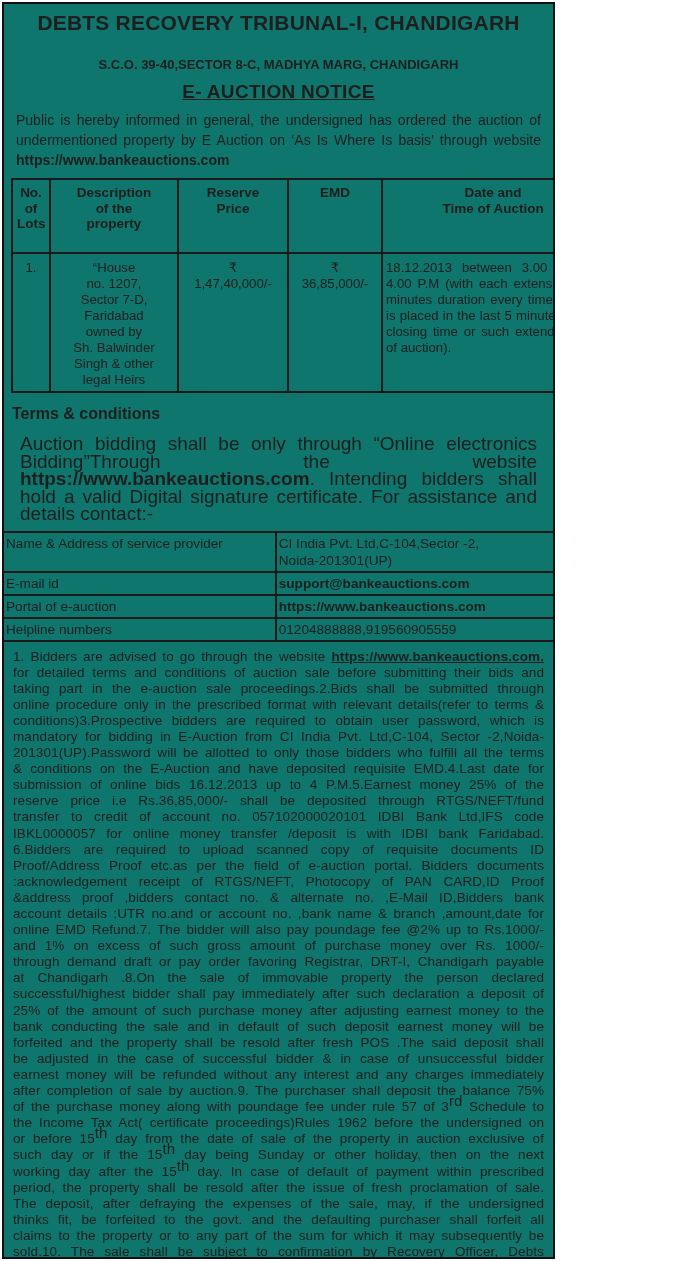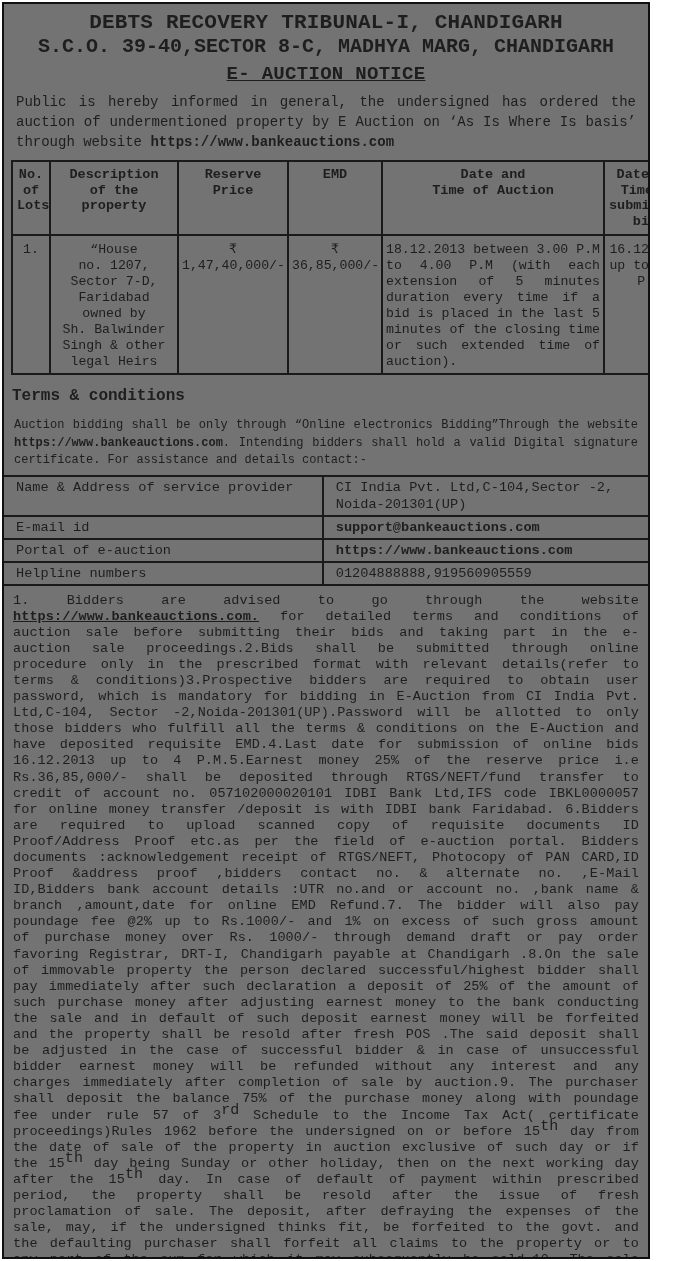--- a/index.html
+++ b/index.html
@@ -6,49 +6,48 @@
   html, body { margin: 0; padding: 0; }
   body {
     width: 700px; height: 1261px;
     background: #ffffff;
     font-family: "Liberation Sans", "DejaVu Sans", sans-serif;
     color: #1e1e1e;
     position: relative;
   }
   .doc {
     position: absolute; left: 2px; top: 2px;
-    width: 648px; height: 1257px;
+    width: 553px; height: 1257px;
     border: 2px solid #101010;
-    background: #737373;
+    background: #0f766e;
     overflow: hidden;
-    font-family: Liberation Mono, monospace;
   }
   
   .hdr-title { text-align: center; font-weight: 700; font-size: 21px; line-height: 24px; margin-top: 7px; letter-spacing: .2px; }
-  .hdr-sub   { text-align: center; font-weight: 700; font-size: 20px; line-height: 19px; margin-top: 2px; }
+  .hdr-sub   { text-align: center; font-weight: 700; font-size: 13px; line-height: 19px; margin-top: 20px; }
   .hdr-notice-wrap { text-align: center; margin-top: 7px; }
   .hdr-notice { font-weight: 700; font-size: 19px; text-decoration: underline; letter-spacing: .3px; }
   
   .intro { margin: 7px 12px 0; font-size: 14px; line-height: 20px; text-align: justify; }
   .b { font-weight: 700; }
   .u { text-decoration: underline; }
   
   table.auction { border-collapse: collapse; table-layout: fixed; width: 682px; margin: 8px 0 0 7px; }
   .auction th, .auction td { border: 2px solid #1a1a1a; vertical-align: top; padding: 3px; }
   .auction th { font-size: 13.5px; font-weight: 700; text-align: center; line-height: 15.5px; white-space: pre-line; padding: 5px 4px; }
   .auction td { font-size: 13.2px; line-height: 16px; padding-top: 6px; }
   .cell-center { text-align: center; white-space: pre-line; }
   .cell-justify { text-align: justify; padding-left: 7px; padding-right: 6px; }
   
   .terms { margin: 4px 8px 0; }
   .terms-h { font-size: 16px; font-weight: 700; line-height: 18px; margin: 12px 0; }
-  .terms-p { font-size: 12px; line-height: 17.5px; text-align: justify; margin: 2px; }
+  .terms-p { font-size: 19px; line-height: 17.5px; text-align: justify; margin: 8px; }
   
   table.contacts { width: 100%; border-collapse: collapse; margin-top: 5px; }
-  .contacts td { border-top: 2px solid #1a1a1a; font-size: 13.6px; line-height: 17px; padding: 2px 12px; vertical-align: top; }
+  .contacts td { border-top: 2px solid #1a1a1a; font-size: 13.6px; line-height: 17px; padding: 2px 2px; vertical-align: top; }
   .contacts tr.last td { border-bottom: 2px solid #1a1a1a; }
   .contacts td.val { border-left: 2px solid #1a1a1a; white-space: pre-line; }
   .val-bold { font-weight: 700; }
   
   .conds { margin: 7px 9px 0; font-size: 13.5px; line-height: 16.1px; text-align: justify; letter-spacing: .1px; word-spacing: 2px; }
   .conds sup { font-size: 15px; line-height: 0; vertical-align: super; }
   
   .closing { margin: 9px 9px 0; font-size: 12px; line-height: 18px; }
   .closing .num { margin-right: 12px; }
   .sig { margin: 11px 12px 0; text-align: right; }

